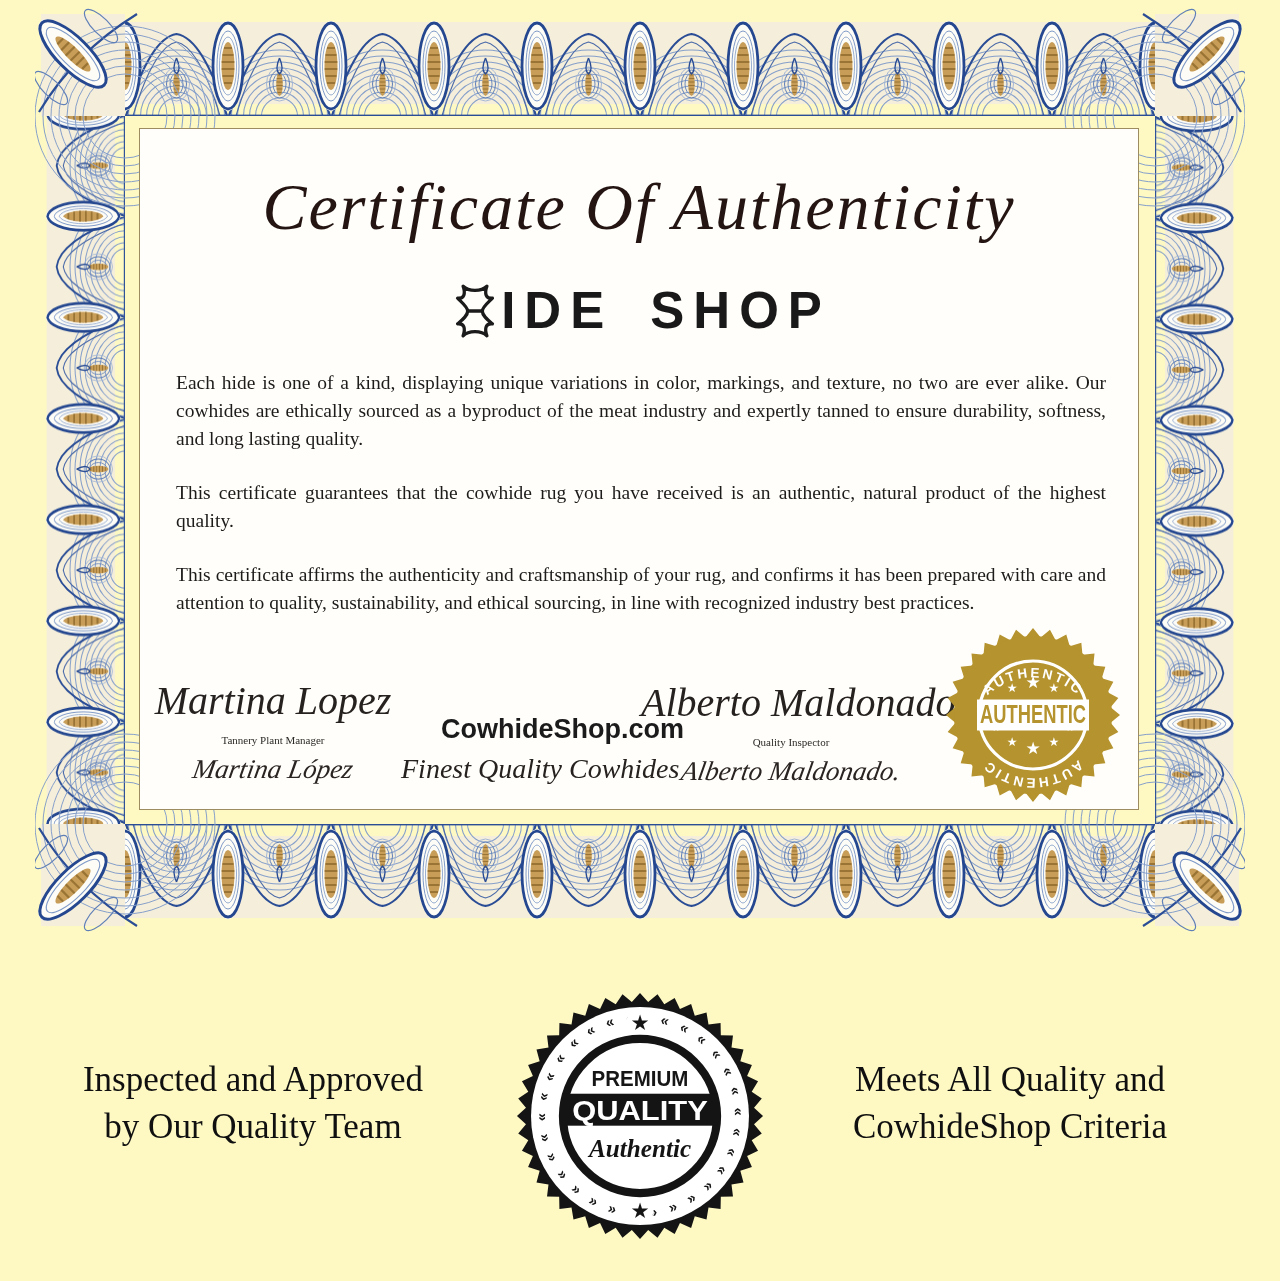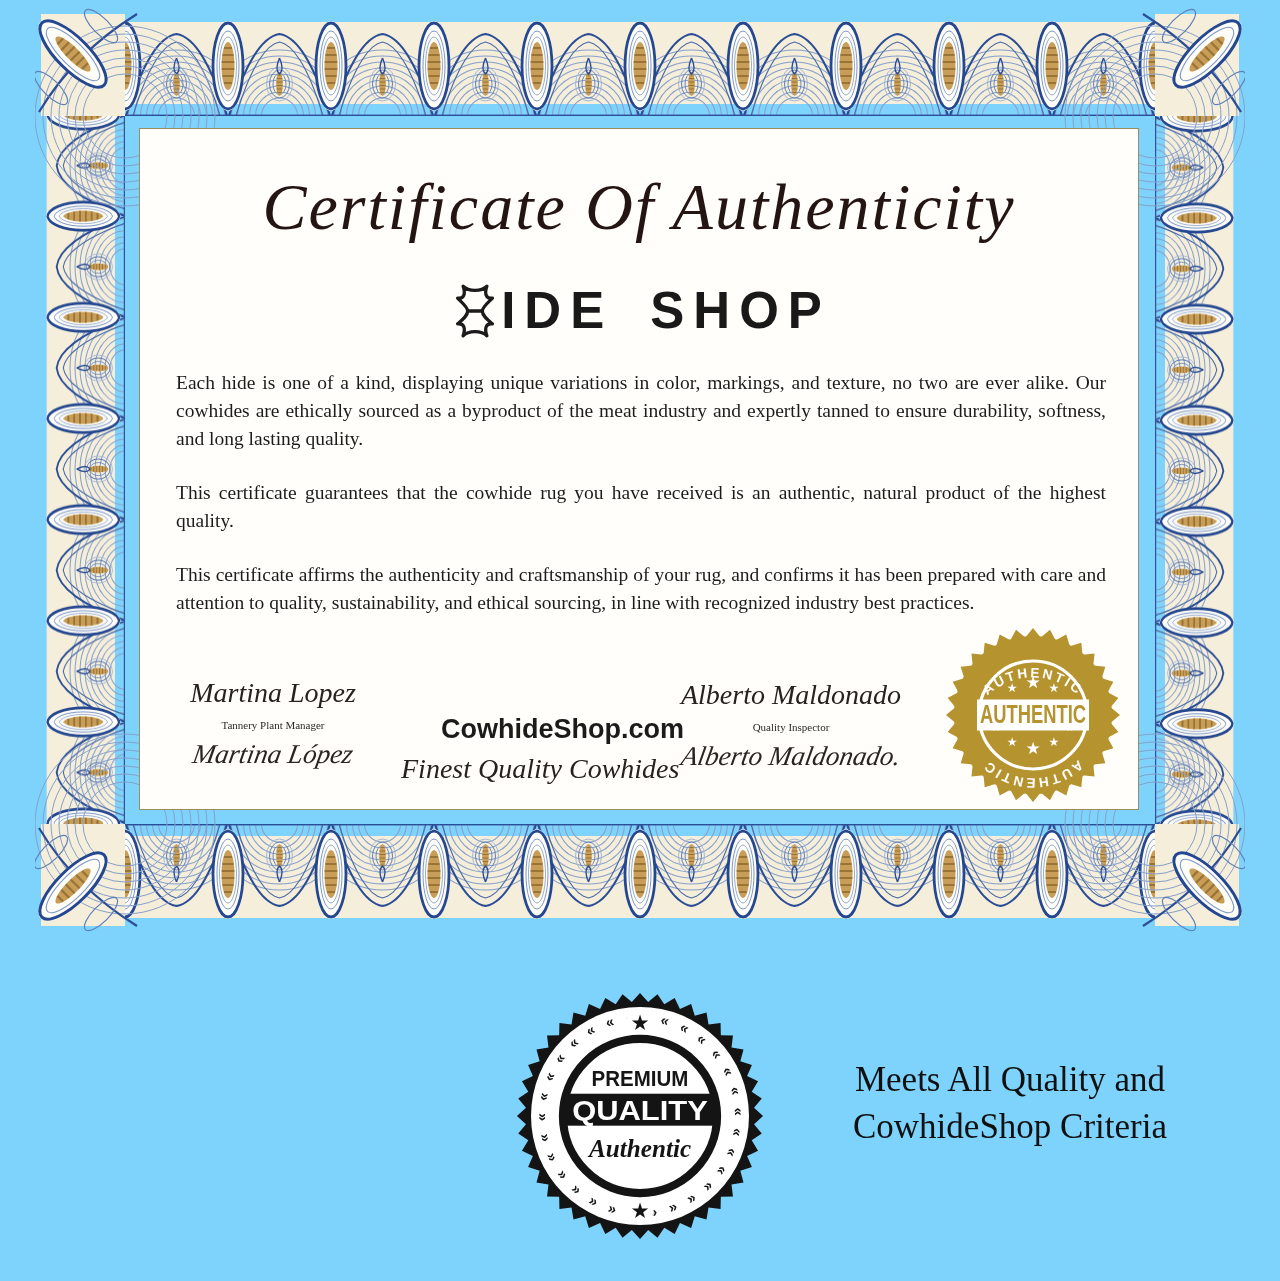--- a/index.html
+++ b/index.html
@@ -1,17 +1,17 @@
 <!DOCTYPE html>
 <html><head>
 <meta charset="utf-8">
 <style>
   * { margin:0; padding:0; box-sizing:border-box; }
   body { background:#ffffff; font-family:"Liberation Serif", serif; }
-  .page { position:relative; width:1280px; height:1281px; background:#7dd3fc; overflow:hidden; }
+  .page { position:relative; width:1280px; height:1281px; background:#fef9c3; overflow:hidden; }
 
   .certificate { position:absolute; left:35px; top:8px; width:1210px; height:924px; }
   .border-svg { position:absolute; left:0; top:0; width:1210px; height:924px; }
 
   .panel {
     position:absolute; left:104px; top:120px; width:1000px; height:682px;
     background:#fffefa; border:1.6px solid #9c8c60;
   }
 
   .cert-title {
@@ -28,21 +28,21 @@
   .hide-icon { width:44px; height:58px; margin:0 4px 0 6px; }
 
   .body-text {
     position:absolute; top:240px; left:36px; width:930px;
     font-size:19.5px; line-height:28px; color:#1e1c1b; text-align:justify;
   }
   .body-text p { margin-bottom:26px; }
   .body-text p:last-child { margin-bottom:0; }
 
   .sig-block { position:absolute; text-align:center; color:#222; }
-  .sig-name { font-style:italic; font-size:28px; font-weight:500; color:#262220; white-space:nowrap; }
+  .sig-name { font-style:italic; font-size:40px; font-weight:500; color:#262220; white-space:nowrap; }
   .sig-role { font-size:11px; margin-top:10px; color:#2d2a28; }
   .sig-autograph { font-style:italic; font-size:27px; margin-top:8px; transform:skewX(-10deg); color:#2a2522; white-space:nowrap; }
   .sig-site { font-family:"Liberation Sans", sans-serif; font-weight:bold; font-size:27px; color:#1b1b1b; white-space:nowrap;margin-left:40px; }
   .sig-tagline { font-style:italic; font-size:28px; margin-top:8px; color:#262220; white-space:nowrap; }
 
   .block-left   { left:13px;  top:548px; width:240px; }
   .block-center { left:261px; top:585px; width:240px; }
   .block-right  { left:501px; top:550px; width:300px; }
 
   .seal-svg  { position:absolute; left:803px; top:496px; width:180px; height:180px; }
@@ -214,20 +214,24 @@
           <text x="-37" y="16" font-size="10">★</text>
           <text x="37" y="16" font-size="10">★</text>
         </g>
         <rect x="-56" y="-15.5" width="112" height="31" fill="#ffffff"></rect>
         <text y="8" font-size="25" font-weight="bold" text-anchor="middle" fill="#b5932e" textLength="106" lengthAdjust="spacingAndGlyphs" class="seal-ring-text">AUTHENTIC</text>
       </svg>
 
     </div>
   </div>
 
+  <div class="footer-note note-left">
+    <div>Inspected and Approved</div>
+    <div>by Our Quality Team</div>
+  </div>
 
   <svg class="badge-svg" viewBox="-128 -128 256 256">
     <polygon fill="#141414" points="0.00,-127.00 8.42,-117.70 18.07,-125.71 25.08,-115.30 35.78,-121.86 41.24,-110.56 52.76,-115.52 56.55,-103.57 68.66,-106.84 70.71,-94.46 83.17,-95.98 83.44,-83.44 95.98,-83.17 94.46,-70.71 106.84,-68.66 103.57,-56.55 115.52,-52.76 110.56,-41.24 121.86,-35.78 115.30,-25.08 125.71,-18.07 117.70,-8.42 127.00,-0.00 117.70,8.42 125.71,18.07 115.30,25.08 121.86,35.78 110.56,41.24 115.52,52.76 103.57,56.55 106.84,68.66 94.46,70.71 95.98,83.17 83.44,83.44 83.17,95.98 70.71,94.46 68.66,106.84 56.55,103.57 52.76,115.52 41.24,110.56 35.78,121.86 25.08,115.30 18.07,125.71 8.42,117.70 0.00,127.00 -8.42,117.70 -18.07,125.71 -25.08,115.30 -35.78,121.86 -41.24,110.56 -52.76,115.52 -56.55,103.57 -68.66,106.84 -70.71,94.46 -83.17,95.98 -83.44,83.44 -95.98,83.17 -94.46,70.71 -106.84,68.66 -103.57,56.55 -115.52,52.76 -110.56,41.24 -121.86,35.78 -115.30,25.08 -125.71,18.07 -117.70,8.42 -127.00,0.00 -117.70,-8.42 -125.71,-18.07 -115.30,-25.08 -121.86,-35.78 -110.56,-41.24 -115.52,-52.76 -103.57,-56.55 -106.84,-68.66 -94.46,-70.71 -95.98,-83.17 -83.44,-83.44 -83.17,-95.98 -70.71,-94.46 -68.66,-106.84 -56.55,-103.57 -52.76,-115.52 -41.24,-110.56 -35.78,-121.86 -25.08,-115.30 -18.07,-125.71 -8.42,-117.70"></polygon>
     <circle r="112.5" fill="#ffffff"></circle>
     <defs>
       <path id="lp" d="M 0,-97 A 97,97 0 1 1 -0.01,-97"></path>
     </defs>
     <text font-size="15" font-weight="bold" fill="#141414" letter-spacing="4" class="seal-ring-text">
       <textPath href="#lp">« « « « « « « « « « « « « « « « « « « « « « « « « « « « « « « « « « </textPath>
     </text>

